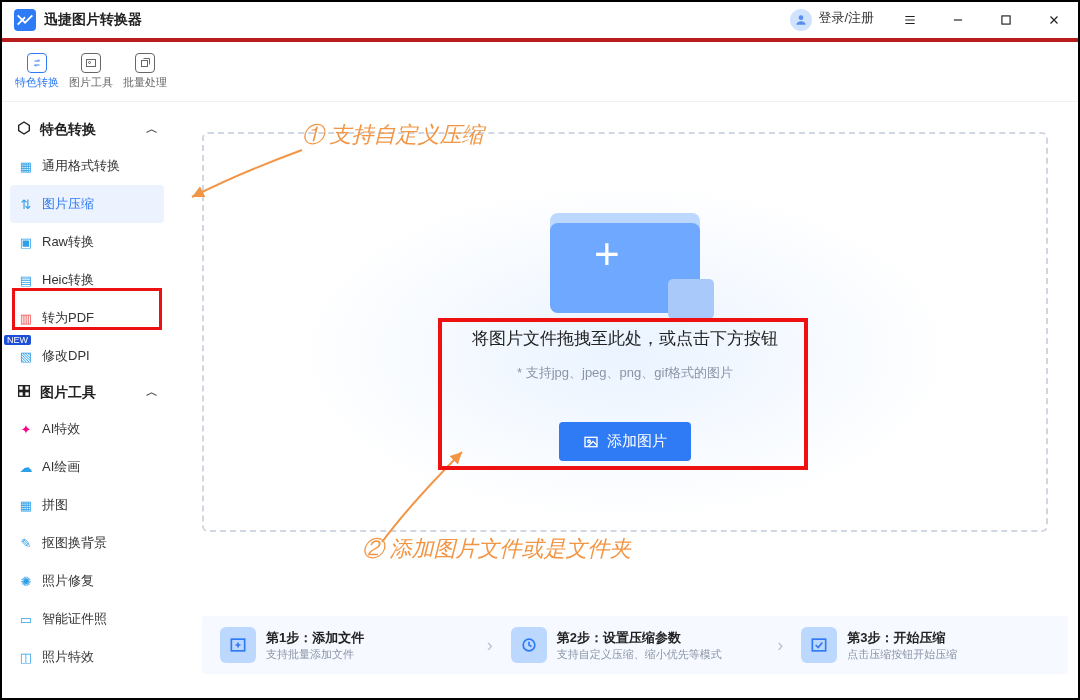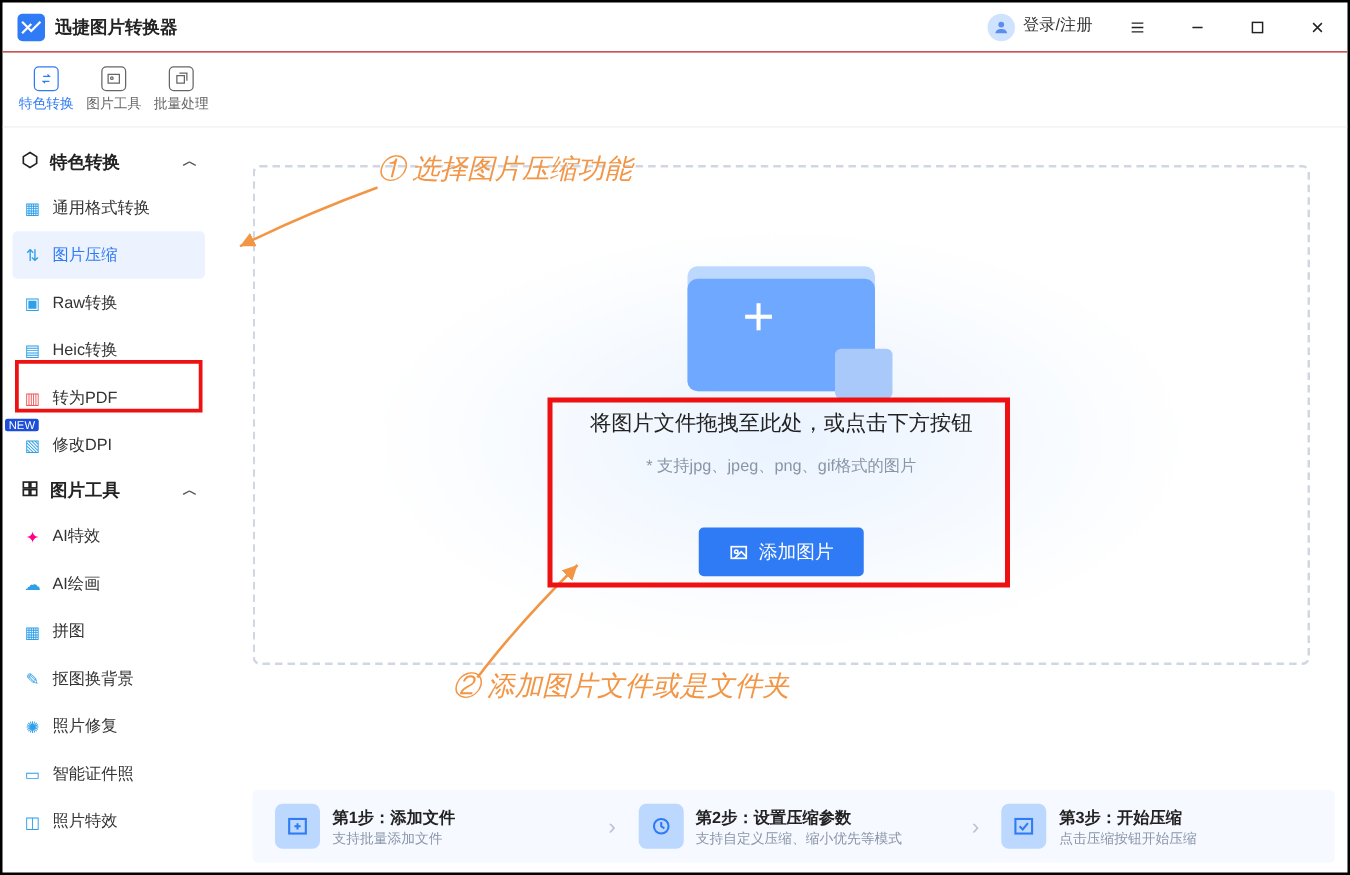--- a/index.html
+++ b/index.html
@@ -1,19 +1,19 @@
 <!DOCTYPE html>
 <html><head>
 <meta charset="utf-8">
 <style>
 * { margin: 0; padding: 0; box-sizing: border-box; font-family: "Microsoft YaHei", "PingFang SC", sans-serif; }
 body { width: 1080px; height: 700px; background: #fff; border: 2px solid #000; position: relative; overflow: hidden; }
 
 
-.titlebar { height: 40px; display: flex; align-items: center; padding: 0 12px; border-bottom: 1px solid #b91c1c; }
+.titlebar { height: 40px; display: flex; align-items: center; padding: 0 12px; border-bottom: 4px solid #b91c1c; }
 .logo { width: 22px; height: 22px; background: #2f7af5; border-radius: 4px; display: flex; align-items: center; justify-content: center; color: #fff; font-size: 14px; margin-right: 8px; }
 .app-title { font-size: 14px; font-weight: 600; color: #222; }
 .titlebar-right { margin-left: auto; display: flex; align-items: center; gap: 24px; }
 .user-chip { display: flex; gap: 6px; font-size: 13px; color: #333; cursor: pointer; }
 .avatar { width: 22px; height: 22px; border-radius: 50%; background: #cfe3ff; display: flex; align-items: center; justify-content: center; }
 .win-btn { width: 24px; height: 24px; display: flex; align-items: center; justify-content: center; cursor: pointer; color: #222; }
 .win-btn svg { width: 14px; height: 14px; }
 
 
 .toptabs { height: 60px; display: flex; align-items: center; gap: 4px; padding: 0 10px; border-bottom: 1px solid #eef0f4; }
@@ -47,21 +47,21 @@
 .pbtn svg { width: 16px; height: 16px; }
 
 
 .ann { position: absolute; color: #f29646; font-style: italic; font-family: "KaiTi", "STKaiti", serif; font-size: 22px; pointer-events: none; }
 .ann1 { top: 18px; left: 130px; }
 .ann2 { top: 432px; left: 190px; }
 .redbox1 { position: absolute; border: 3px solid #e11; left: 10px; top: 286px; width: 150px; height: 42px; pointer-events: none; }
 .redbox2 { position: absolute; border: 4px solid #e11; left: 436px; top: 316px; width: 370px; height: 152px; pointer-events: none; }
 
 
-.steps { position: absolute; bottom: 8px; left: 200px; right: 10px; height: 58px; display: flex; align-items: center; background: #f6f9ff; border-radius: 4px; padding: 0 18px; gap: 18px; }
+.steps { position: absolute; bottom: 24px; left: 200px; right: 10px; height: 58px; display: flex; align-items: center; background: #f6f9ff; border-radius: 4px; padding: 0 18px; gap: 18px; }
 .step { display: flex; align-items: center; gap: 10px; flex: 1; }
 .step .sic { width: 36px; height: 36px; background: #bcd8ff; border-radius: 6px; display: flex; align-items: center; justify-content: center; color: #2f7af5; }
 .step-title { font-size: 13px; font-weight: 600; color: #222; }
 .step-sub { font-size: 11px; color: #8a95a7; }
 .step-arrow { color: #b8c2d4; font-size: 18px; }
 </style>
 </head>
 <body>
 
 <div class="titlebar">
@@ -224,21 +224,21 @@
           <svg viewBox="0 0 24 24" stroke="#fff" stroke-width="2" fill="none">
               <rect x="3" y="5" width="18" height="14"></rect>
               <circle cx="9" cy="11" r="2"></circle>
               <path d="M21 17l-6-6-8 8"></path>
             </svg>
           <span>添加图片</span>
         </button>
       </div>
     </div>
 
-    <div class="ann ann1">① 选择图片压缩功能</div>
+    <div class="ann ann1">① 支持自定义压缩</div>
     <svg style="position:absolute;left:10px;top:40px;pointer-events:none" width="130" height="60">
         <defs>
           <marker id="ah1" markerWidth="8" markerHeight="8" refX="6" refY="3" orient="auto">
             <path d="M0,0 L6,3 L0,6 Z" fill="#f29646"></path>
           </marker>
         </defs>
         <path d="M120,8 Q60,30 10,55" stroke="#f29646" stroke-width="2" fill="none" marker-end="url(#ah1)"></path>
       </svg>
 
     <div class="ann ann2">② 添加图片文件或是文件夹</div>

